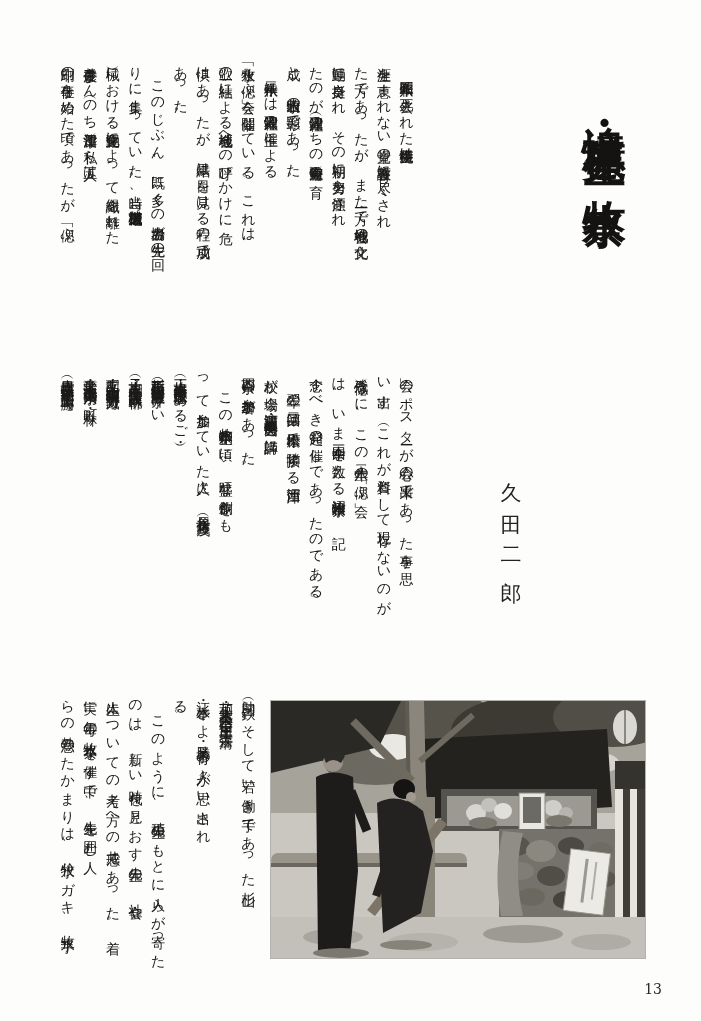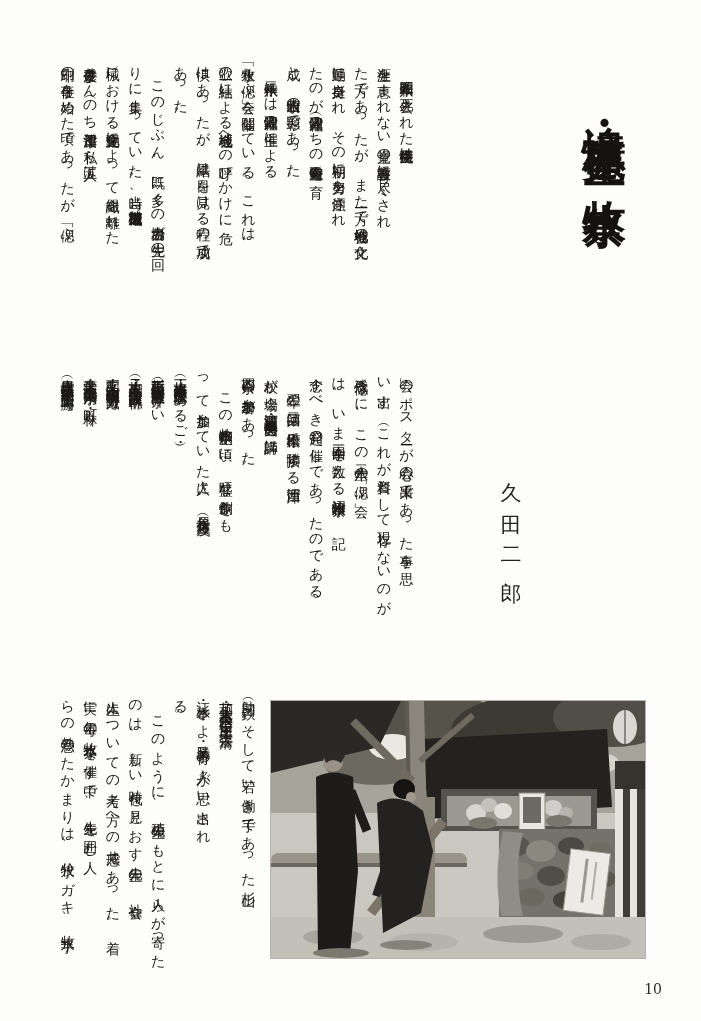--- a/index.html
+++ b/index.html
@@ -192,15 +192,15 @@
       <ellipse cx="133" cy="88" rx="11" ry="10" fill="#151412"></ellipse>
       <circle cx="140" cy="96" r="5" fill="#a29a8e"></circle>
       <path d="M106,102 Q128,90 152,110 L162,150 L150,212 L112,232 Z" fill="#232220"></path>
       <path d="M120,150 L105,195" stroke="#232220" stroke-width="8" fill="none"></path>
 
       <ellipse cx="70" cy="252" rx="28" ry="5" fill="#7a786f"></ellipse>
       <ellipse cx="135" cy="244" rx="26" ry="5" fill="#85837a"></ellipse>
     </svg>
   </div>
 
-  <div class="page-number">10</div>
+  <div class="page-number">13</div>
 
 </div>
 
 </body></html>

